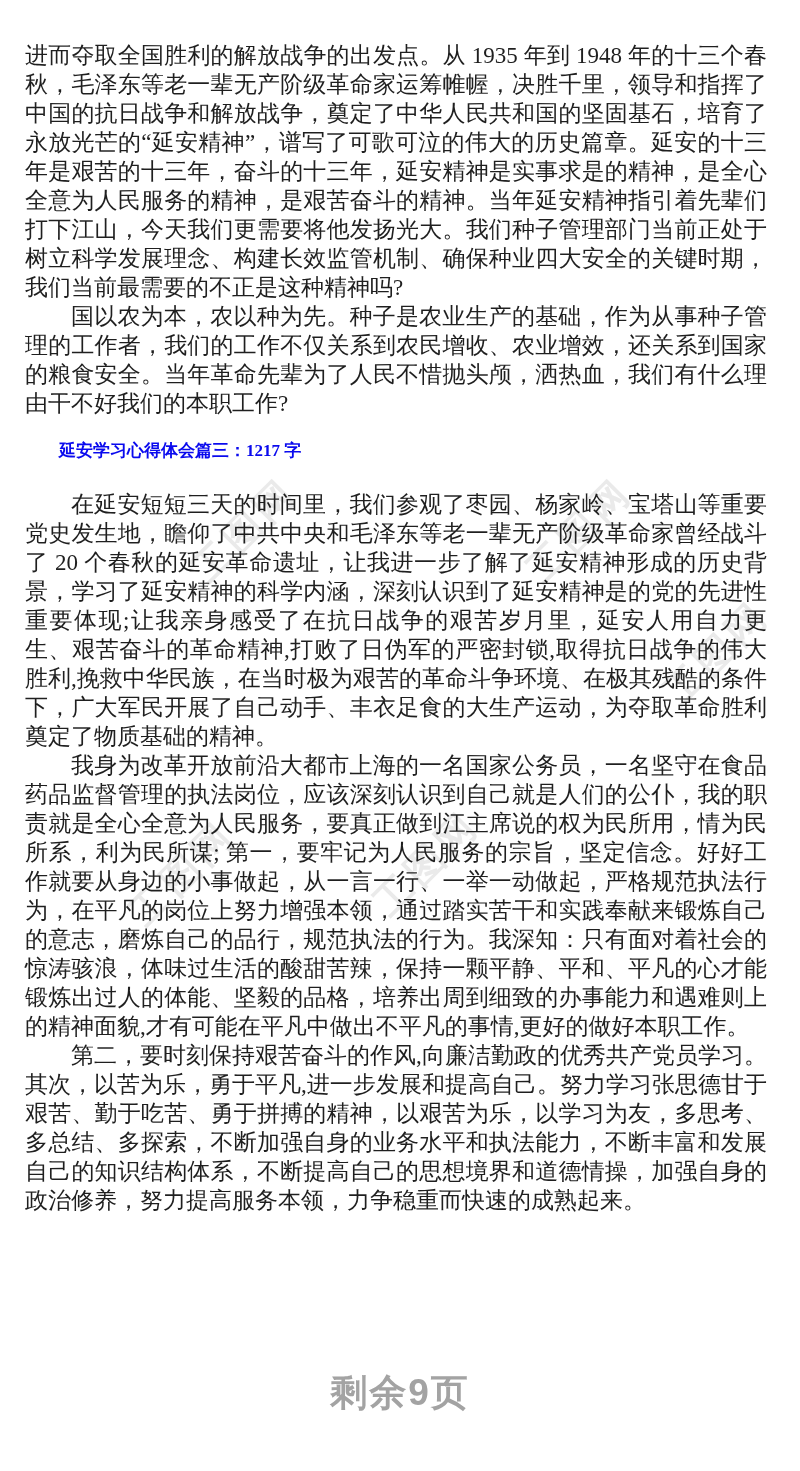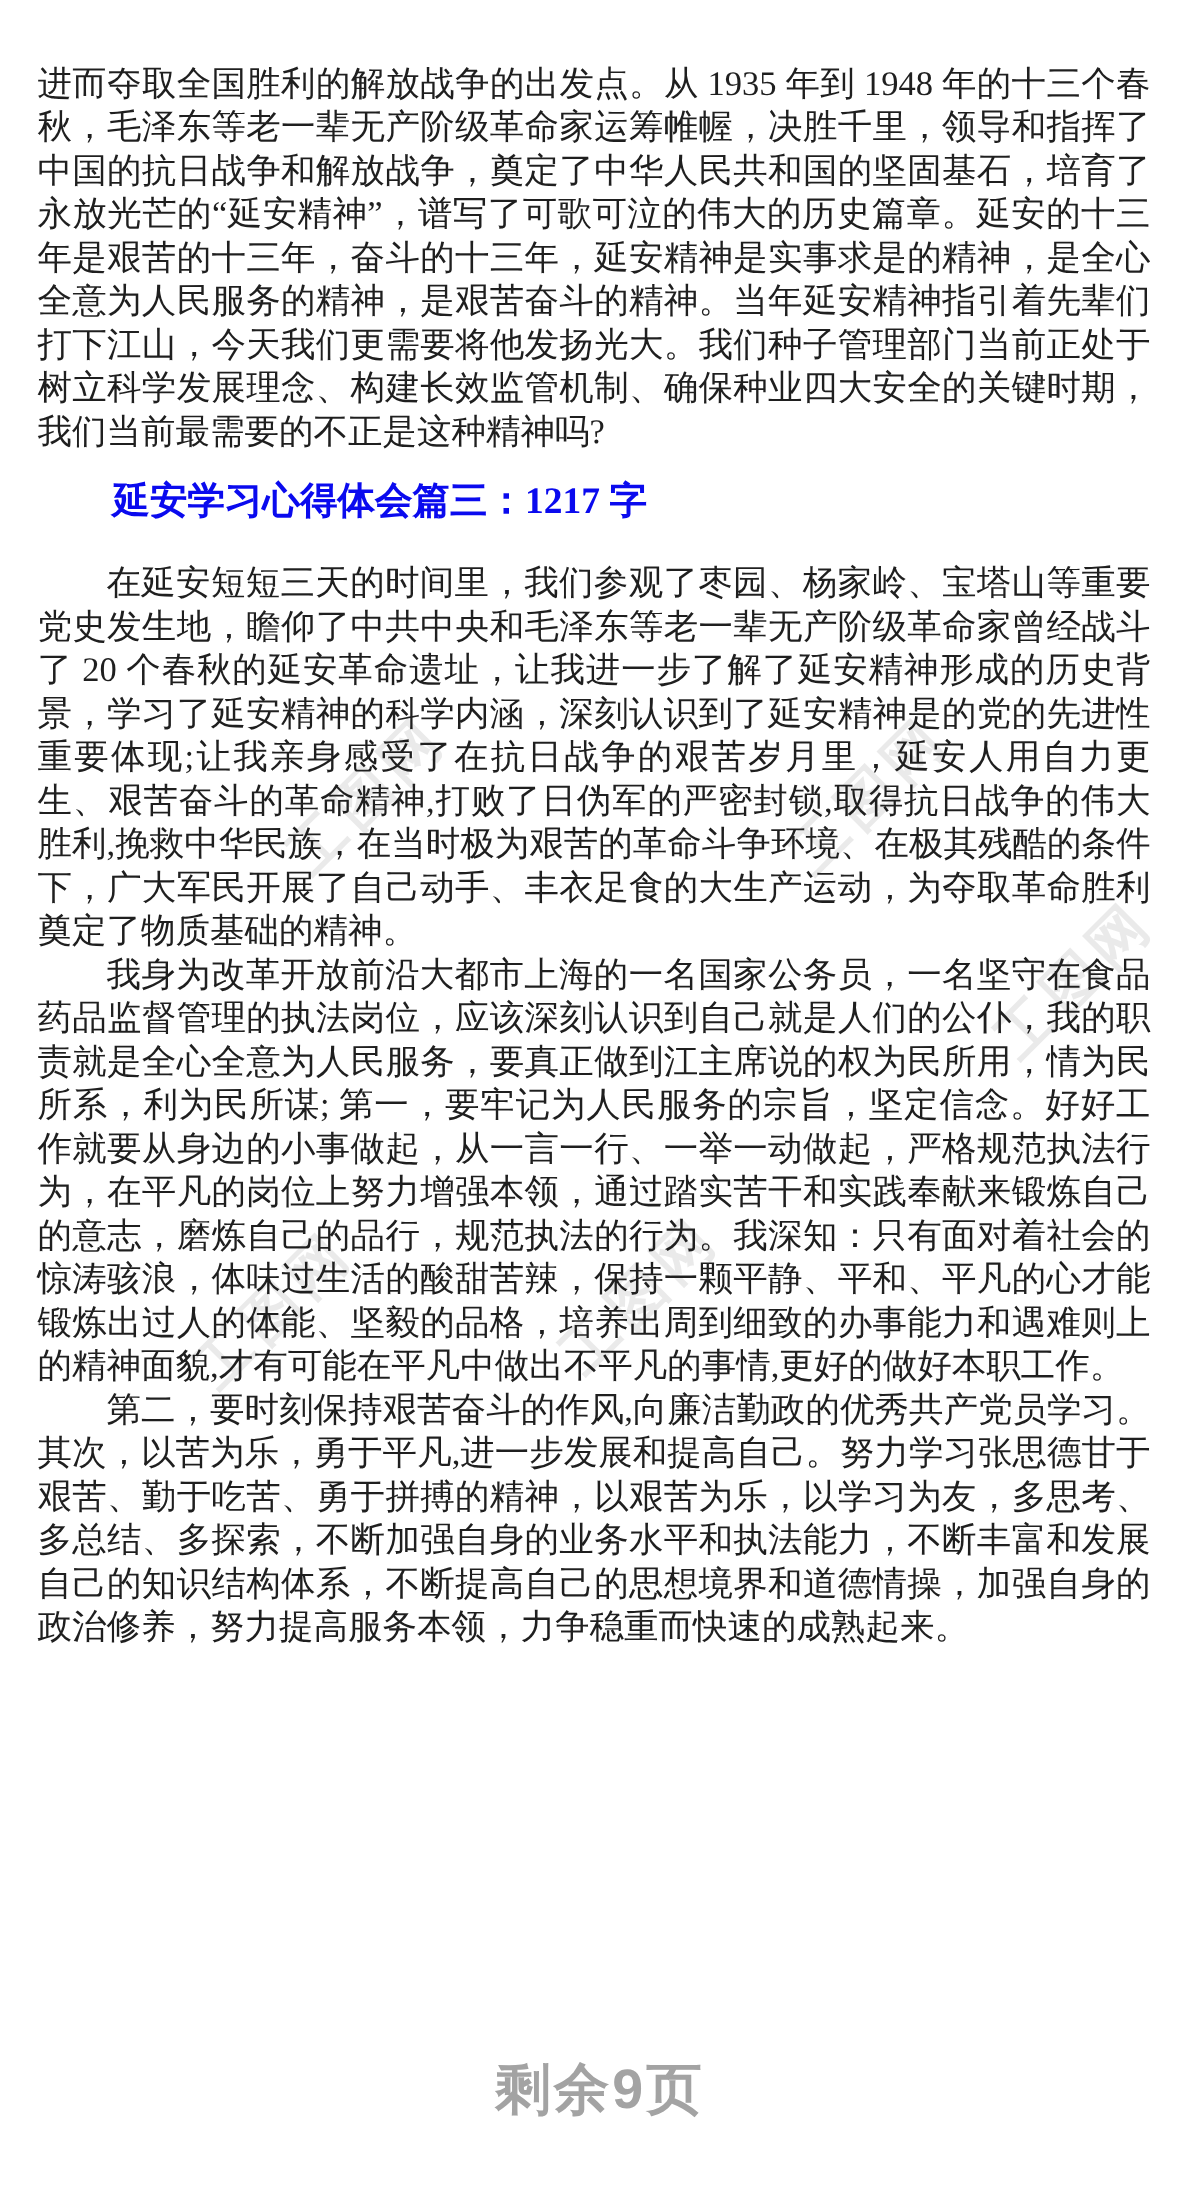--- a/index.html
+++ b/index.html
@@ -47,21 +47,21 @@
     font-size: 23px;
     line-height: 29px;
     text-align: justify;
     word-break: break-all;
   }
   .content p.body-para.indent {
     text-indent: 2em;
   }
   .content h2.doc-heading {
     margin: 17px 0 24px 0;
-    font-size: 25px;
+    font-size: 17px;
     line-height: 31px;
     font-weight: bold;
     color: var(--heading, #0a0aee);
     text-indent: 2em;
   }
   .footer-banner {
     position: absolute;
     top: 1368px;
     left: 0;
     width: 100%;
@@ -84,20 +84,21 @@
   <div class="watermark-layer">
     <span class="wm wm1">工图网</span>
     <span class="wm wm2">工图网</span>
     <span class="wm wm3">工图网</span>
     <span class="wm wm4">工图网</span>
     <span class="wm wm5">工图网</span>
   </div>
 
   <div class="content">
       <p class="body-para">进而夺取全国胜利的解放战争的出发点。从 1935 年到 1948 年的十三个春秋，毛泽东等老一辈无产阶级革命家运筹帷幄，决胜千里，领导和指挥了中国的抗日战争和解放战争，奠定了中华人民共和国的坚固基石，培育了永放光芒的“延安精神”，谱写了可歌可泣的伟大的历史篇章。延安的十三年是艰苦的十三年，奋斗的十三年，延安精神是实事求是的精神，是全心全意为人民服务的精神，是艰苦奋斗的精神。当年延安精神指引着先辈们打下江山，今天我们更需要将他发扬光大。我们种子管理部门当前正处于树立科学发展理念、构建长效监管机制、确保种业四大安全的关键时期，我们当前最需要的不正是这种精神吗?</p>
+      <p class="body-para indent">国以农为本，农以种为先。种子是农业生产的基础，作为从事种子管理的工作者，我们的工作不仅关系到农民增收、农业增效，还关系到国家的粮食安全。当年革命先辈为了人民不惜抛头颅，洒热血，我们有什么理由干不好我们的本职工作?</p>
       <h2 class="doc-heading">延安学习心得体会篇三：1217 字</h2>
       <p class="body-para indent">在延安短短三天的时间里，我们参观了枣园、杨家岭、宝塔山等重要党史发生地，瞻仰了中共中央和毛泽东等老一辈无产阶级革命家曾经战斗了 20 个春秋的延安革命遗址，让我进一步了解了延安精神形成的历史背景，学习了延安精神的科学内涵，深刻认识到了延安精神是的党的先进性重要体现;让我亲身感受了在抗日战争的艰苦岁月里，延安人用自力更生、艰苦奋斗的革命精神,打败了日伪军的严密封锁,取得抗日战争的伟大胜利,挽救中华民族，在当时极为艰苦的革命斗争环境、在极其残酷的条件下，广大军民开展了自己动手、丰衣足食的大生产运动，为夺取革命胜利奠定了物质基础的精神。</p>
       <p class="body-para indent">我身为改革开放前沿大都市上海的一名国家公务员，一名坚守在食品药品监督管理的执法岗位，应该深刻认识到自己就是人们的公仆，我的职责就是全心全意为人民服务，要真正做到江主席说的权为民所用，情为民所系，利为民所谋; 第一，要牢记为人民服务的宗旨，坚定信念。好好工作就要从身边的小事做起，从一言一行、一举一动做起，严格规范执法行为，在平凡的岗位上努力增强本领，通过踏实苦干和实践奉献来锻炼自己的意志，磨炼自己的品行，规范执法的行为。我深知：只有面对着社会的惊涛骇浪，体味过生活的酸甜苦辣，保持一颗平静、平和、平凡的心才能锻炼出过人的体能、坚毅的品格，培养出周到细致的办事能力和遇难则上的精神面貌,才有可能在平凡中做出不平凡的事情,更好的做好本职工作。</p>
       <p class="body-para indent">第二，要时刻保持艰苦奋斗的作风,向廉洁勤政的优秀共产党员学习。其次，以苦为乐，勇于平凡,进一步发展和提高自己。努力学习张思德甘于艰苦、勤于吃苦、勇于拼搏的精神，以艰苦为乐，以学习为友，多思考、多总结、多探索，不断加强自身的业务水平和执法能力，不断丰富和发展自己的知识结构体系，不断提高自己的思想境界和道德情操，加强自身的政治修养，努力提高服务本领，力争稳重而快速的成熟起来。</p>
     </div>
 
   <div class="footer-banner">
     <span>剩余9页</span>
   </div>
 

